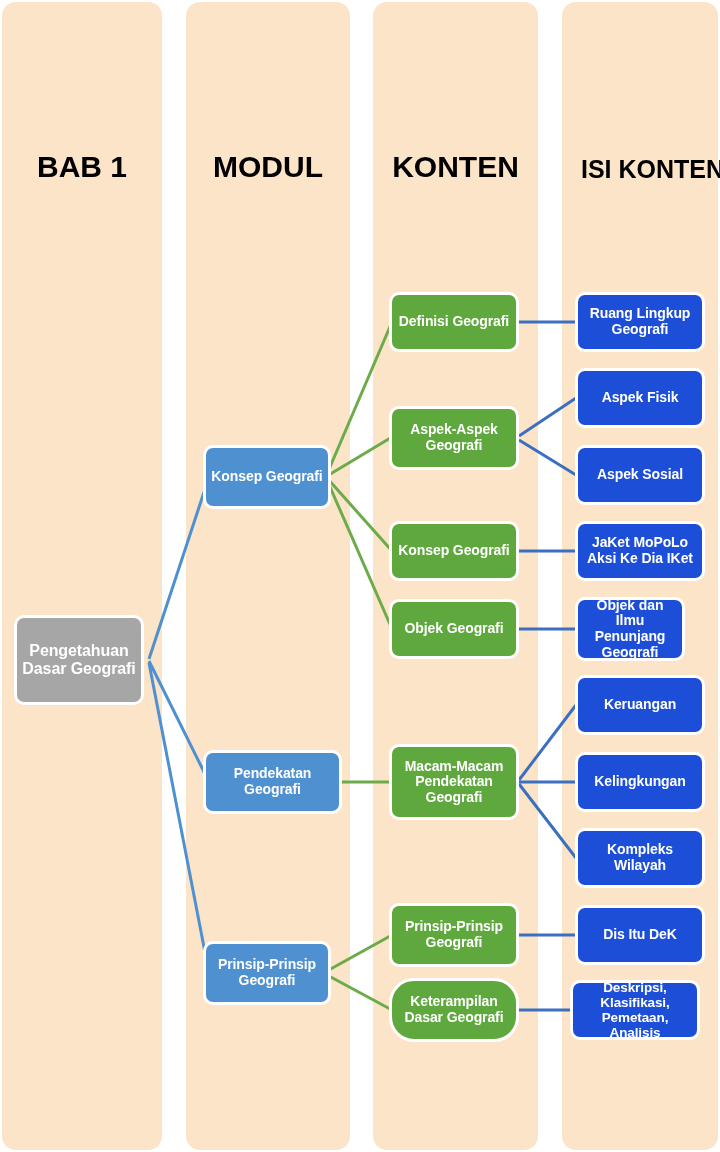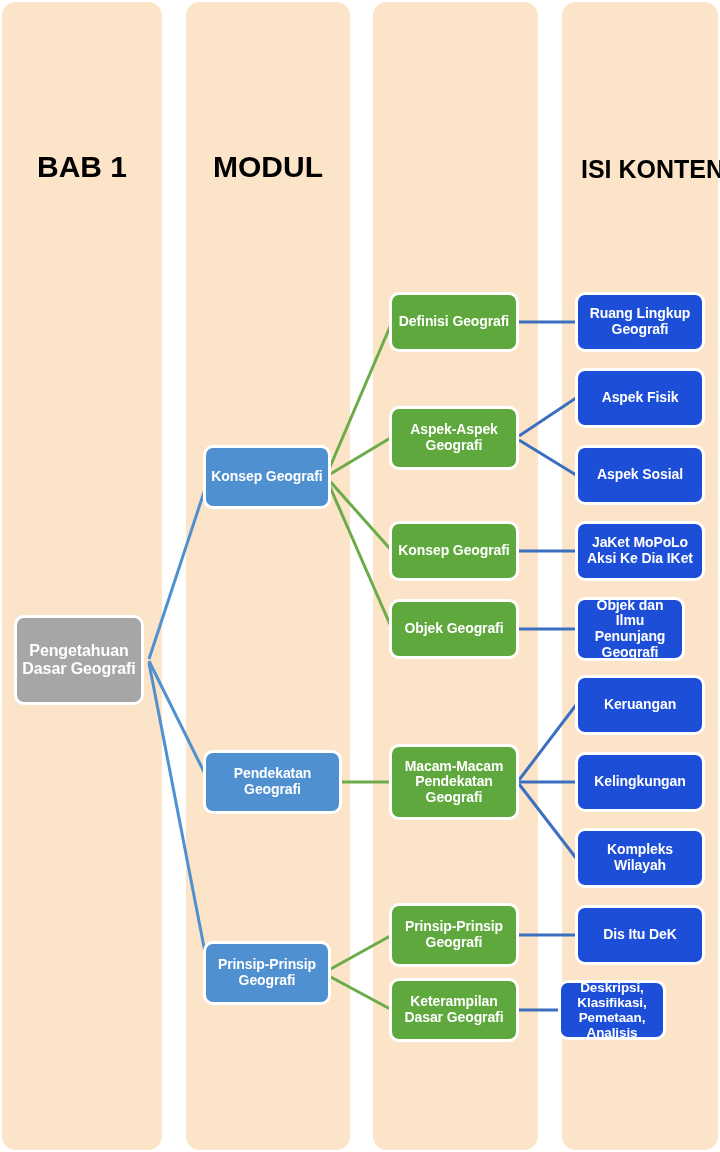--- a/index.html
+++ b/index.html
@@ -80,20 +80,21 @@
 
 <div id="diagram">
 
   <div class="panel" style="left:2px;   top:2px;  width:160px; height:1148px;"></div>
   <div class="panel" style="left:186px; top:2px;  width:164px; height:1148px;"></div>
   <div class="panel" style="left:373px; top:2px;  width:165px; height:1148px;"></div>
   <div class="panel" style="left:562px; top:2px;  width:156px; height:1148px;"></div>
 
   <div class="col-title" style="left:2px;   top:152px; width:160px; font-size:30px;">BAB 1</div>
   <div class="col-title" style="left:186px; top:152px; width:164px; font-size:30px;">MODUL</div>
+  <div class="col-title" style="left:373px; top:152px; width:165px; font-size:30px;">KONTEN</div>
   <div class="col-title" style="left:562px; top:157px; width:181px; font-size:25px;">ISI KONTEN</div>
 
   <svg id="connectors" viewBox="0 0 720 1152" xmlns="http://www.w3.org/2000/svg">
 
     <g fill="none" stroke="#4f90d0" stroke-width="3">
       <path d="M149,659 L209,477"></path>
       <path d="M149,661 L209,782"></path>
       <path d="M149,663 L209,973"></path>
     </g>
 
@@ -148,21 +149,21 @@
   </div>
   <div class="node node-green" style="left:389px; top:599px; width:130px; height:60px; font-size:14px;">
     <span>Objek Geografi</span>
   </div>
   <div class="node node-green" style="left:389px; top:744px; width:130px; height:76px; font-size:14px;">
     <span>Macam-Macam Pendekatan Geografi</span>
   </div>
   <div class="node node-green" style="left:389px; top:903px; width:130px; height:64px; font-size:14px;">
     <span>Prinsip-Prinsip Geografi</span>
   </div>
-  <div class="node node-green" style="left:389px; top:978px; width:130px; height:64px; font-size:14px;">
+  <div class="node node-green" style="left:389px; top:978px; width:130px; height:64px; font-size:14px;border-radius:25px;">
     <span>Keterampilan Dasar Geografi</span>
   </div>
 
   <div class="node node-isi" style="left:575px; top:292px; width:130px; height:60px; font-size:14px;">
     <span>Ruang Lingkup Geografi</span>
   </div>
   <div class="node node-isi" style="left:575px; top:368px; width:130px; height:60px; font-size:14px;">
     <span>Aspek Fisik</span>
   </div>
   <div class="node node-isi" style="left:575px; top:445px; width:130px; height:60px; font-size:14px;">
@@ -179,17 +180,17 @@
   </div>
   <div class="node node-isi" style="left:575px; top:752px; width:130px; height:60px; font-size:14px;">
     <span>Kelingkungan</span>
   </div>
   <div class="node node-isi" style="left:575px; top:828px; width:130px; height:60px; font-size:14px;">
     <span>Kompleks Wilayah</span>
   </div>
   <div class="node node-isi" style="left:575px; top:905px; width:130px; height:60px; font-size:14px;">
     <span>Dis Itu DeK</span>
   </div>
-  <div class="node node-isi" style="left:558px; top:980px; width:108px; height:60px; font-size:13.5px;">
+  <div class="node node-isi" style="left:570px; top:980px; width:130px; height:60px; font-size:13.5px;">
     <span>Deskripsi, Klasifikasi, Pemetaan, Analisis</span>
   </div>
 
 </div>
 
 </body></html>

